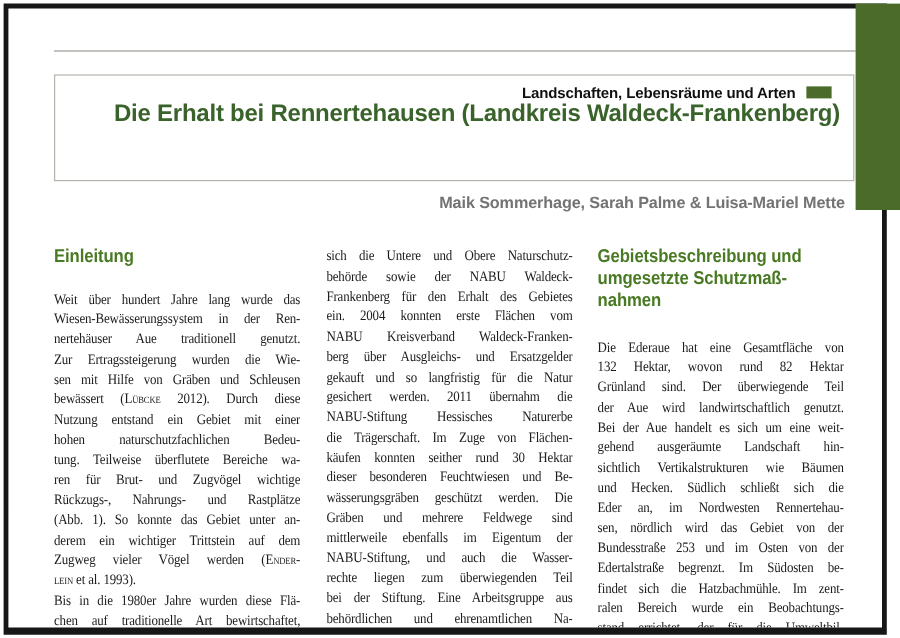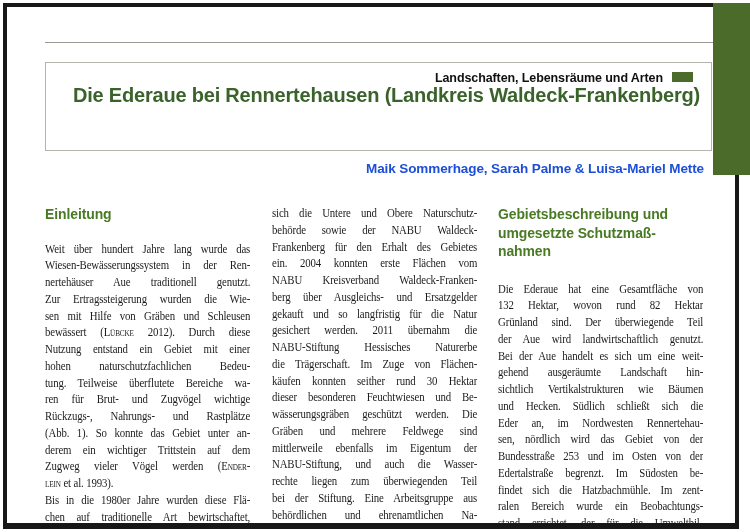--- a/index.html
+++ b/index.html
@@ -28,21 +28,21 @@
     position:absolute;left:45px;top:62px;width:667px;height:89px;box-sizing:border-box;
     border:1px solid #b4b4ac;background:#fff;z-index:1;
   }
   .title-text{
     position:absolute;right:11px;top:18px;text-align:right;white-space:nowrap;
     color:var(--title-green,#3a632b);font-weight:bold;font-size:20px;line-height:28px;
     letter-spacing:-0.2px;
   }
   .authors{
     position:absolute;top:161px;right:46px;font-size:13.5px;font-weight:bold;
-    letter-spacing:-0.1px;color:#1d4ed8;z-index:1;
+    letter-spacing:-0.1px;color:#737373;z-index:1;
   }
   .col{
     position:absolute;top:205px;width:228px;height:318px;overflow:hidden;
     transform:scaleX(0.9);transform-origin:0 0;z-index:1;
   }
   .col-1{left:45px;} .col-2{left:272px;} .col-3{left:498px;}
   .col-heading{
     margin:0;font-size:15.5px;line-height:18.5px;font-weight:bold;
     color:var(--heading-green,#497a23);letter-spacing:-0.1px;
   }
@@ -63,21 +63,21 @@
 <div class="green-bar"></div>
 
 <div class="category-row">
   <span>Landschaften, Lebensräume und Arten</span><span class="category-square"></span>
 </div>
 
 <div class="header-rule"></div>
 
 <div class="title-box">
   <div class="title-text">
-    <div>Die Ederaue bei Rennertehausen (Landkreis Waldeck-Frankenberg)</div>
+    <div>Die Erhalt bei Rennertehausen (Landkreis Waldeck-Frankenberg)</div>
   </div>
 </div>
 
 <div class="authors">Maik Sommerhage, Sarah Palme &amp; Luisa-Mariel Mette</div>
 
 <div class="col col-1">
   <h2 class="col-heading">Einleitung</h2>
   <div class="body">
       <div class="line">Weit über hundert Jahre lang wurde das</div>
       <div class="line">Wiesen-Bewässerungssystem in der Ren-</div>

